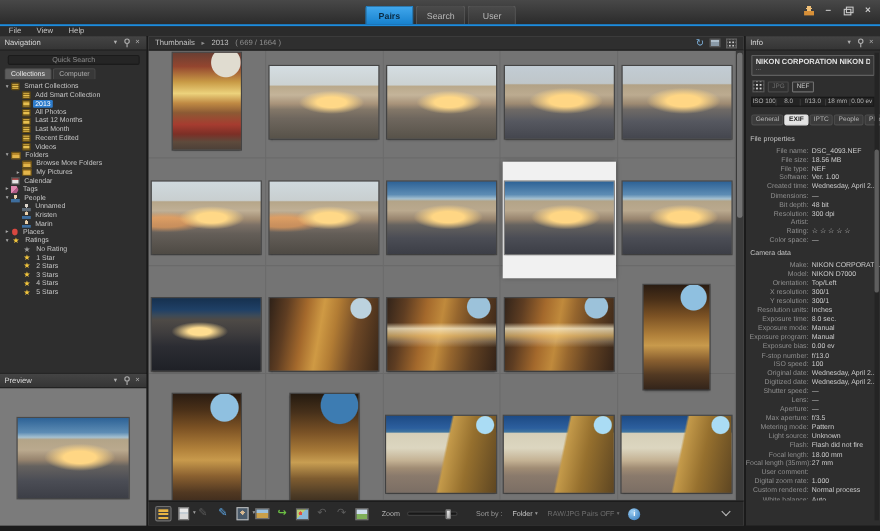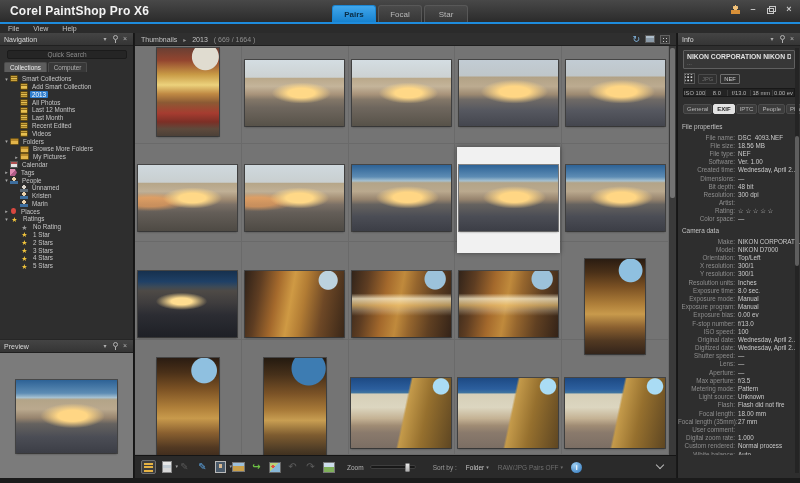--- a/index.html
+++ b/index.html
@@ -196,25 +196,24 @@
 .info-scroll-thumb{width:4px;height:130px;margin-top:88px;background:#5e5e5e;border-radius:2px;}
 
 .bottom-strip{position:absolute;left:0;top:478px;width:800px;height:5px;background:#1b1b1b;}
 </style>
 </head>
 <body>
 
 <div class="app">
 
   <div class="titlebar">
-    <span class="app-title">Corel PaintShop Pro X6</span>
     <div class="mode-tabs">
         <div class="mode-tab active">Pairs</div>
-        <div class="mode-tab">Focal</div>
-        <div class="mode-tab">Star</div>
+        <div class="mode-tab">Search</div>
+        <div class="mode-tab">User</div>
       </div>
     <div class="title-right">
       <span class="user-icon"></span>
       <span class="wc wc-min"></span>
       <span class="wc wc-restore"></span>
       <span class="wc wc-close"></span>
     </div>
   </div>
   <div class="accent"></div>
 

